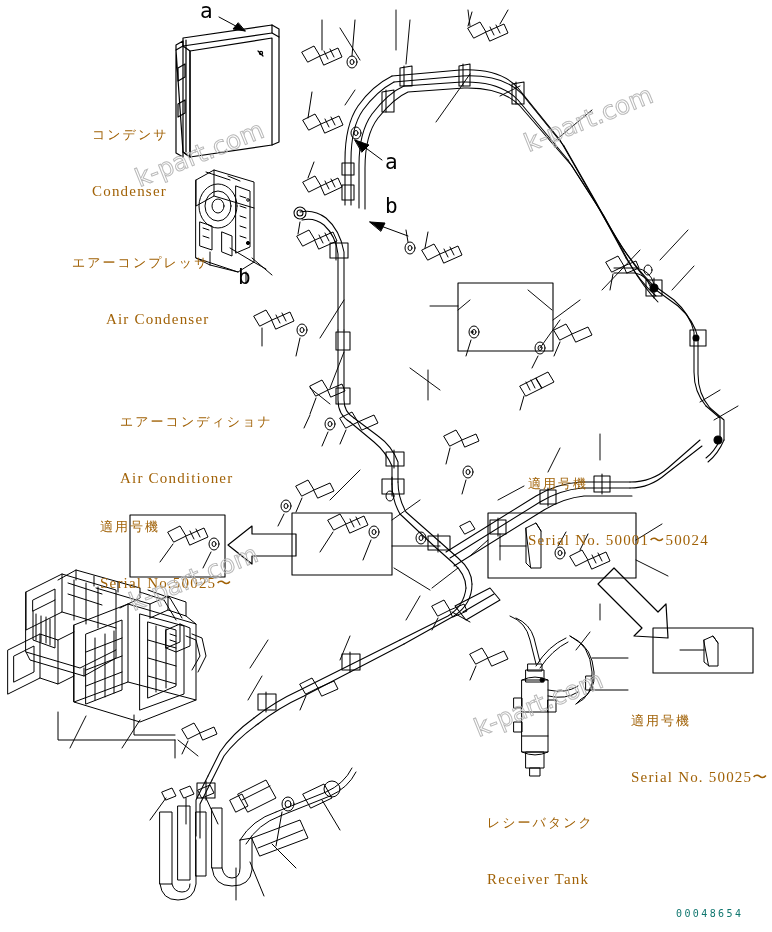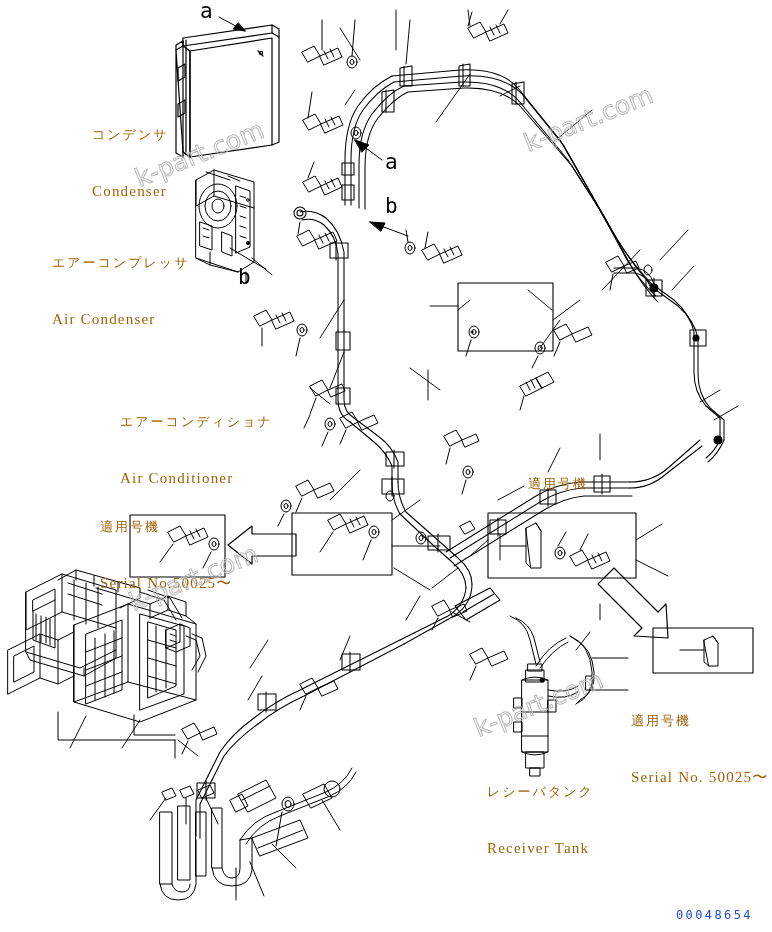--- a/index.html
+++ b/index.html
@@ -43,23 +43,23 @@
   }
   .callout-letter {
     position: absolute;
     font-family: "DejaVu Sans Mono", monospace;
     font-size: 21px;
     color: #000;
   }
   .drawing-no {
     position: absolute;
     font-family: "DejaVu Sans Mono", monospace;
-    font-size: 12px;
+    font-size: 10px;
     letter-spacing: 2.4px;
-    color: #1d4ed8;
+    color: #0f766e;
   }
   .wm {
     position: absolute;
     font-family: "DejaVu Sans", sans-serif;
     font-size: 25px;
     color: rgba(0,0,0,0);
     -webkit-text-stroke: 1px #b9b9b9;
     text-shadow: 0 0 0 transparent;
     letter-spacing: 0px;
     white-space: nowrap;
@@ -629,37 +629,38 @@
         <path d="M330 500 L360 470"></path>
       </g>
     </g>
   </svg>
 
   <div class="lbl" style="left:92px; top:88px;">
     <span class="jp">コンデンサ</span>
     <span class="en">Condenser</span>
   </div>
 
-  <div class="lbl" style="left:52px; top:216px;">
+  <div class="lbl" style="left:72px; top:216px;text-align:right;">
     <span class="jp">エアーコンプレッサ</span>
     <span class="en">Air Condenser</span>
   </div>
 
   <div class="lbl" style="left:120px; top:375px;">
     <span class="jp">エアーコンディショナ</span>
     <span class="en">Air Conditioner</span>
   </div>
 
-  <div class="lbl" style="left:487px; top:745px;">
+  <div class="lbl" style="left:487px; top:776px;">
     <span class="jp">レシーバタンク</span>
     <span class="en">Receiver Tank</span>
   </div>
 
   <div class="lbl" style="left:528px; top:437px;">
     <span class="jp">適用号機</span>
+    <span class="en">Serial No. 50001〜50024</span>
   </div>
 
   <div class="lbl" style="left:100px; top:480px;">
     <span class="jp">適用号機</span>
     <span class="en">Serial No.50025〜</span>
   </div>
 
   <div class="lbl" style="left:631px; top:674px;">
     <span class="jp">適用号機</span>
     <span class="en">Serial No. 50025〜</span>

